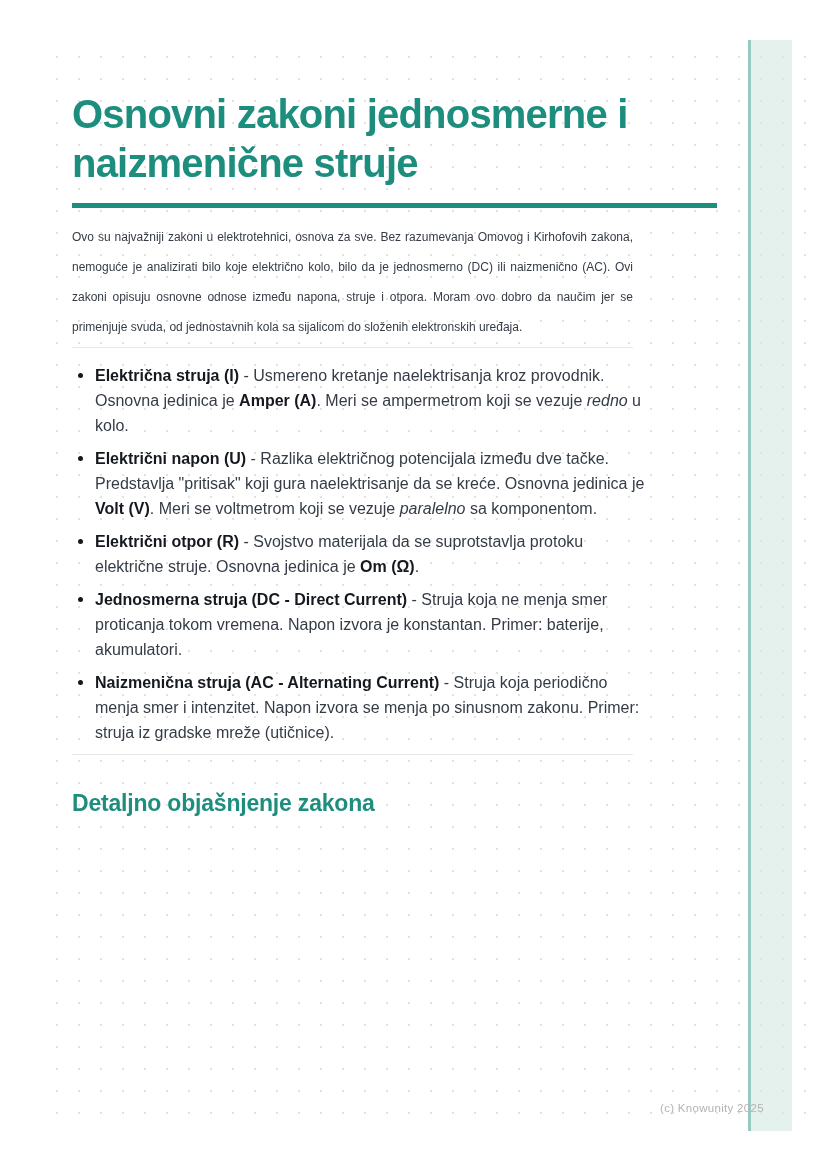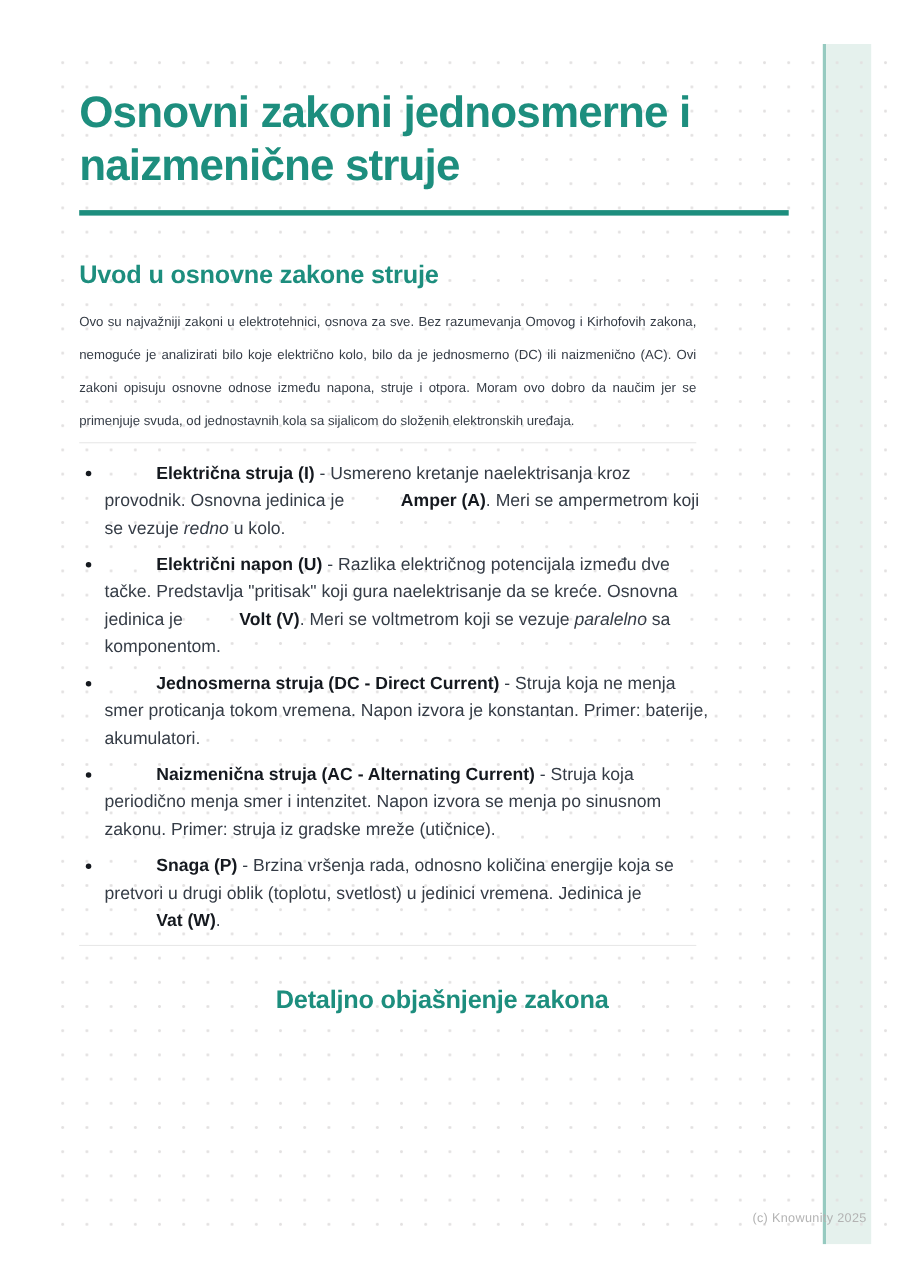--- a/index.html
+++ b/index.html
@@ -13,86 +13,85 @@
   
   .stripe-line{position:absolute;left:748px;top:40px;width:3px;height:1091px;background:var(--stripe_line);}
   .stripe-band{position:absolute;left:751px;top:40px;width:41px;height:1091px;background:var(--stripe_band);}
   
   .dots{
     position:absolute;left:45px;top:45px;width:776px;height:1086px;
     background-image:radial-gradient(circle,var(--dot) 1.1px,transparent 1.45px);
     background-size:22px 22px;background-position:1px 1px;
     pointer-events:none;
   }
-  .content{position:absolute;left:72px;top:4px;width:660px;}
+  .content{position:absolute;left:72px;top:16px;width:660px;}
   h1{
     margin:74px 0 0 0;
     width:660px;
     font-size:40px;line-height:49px;font-weight:700;
     letter-spacing:-0.8px;
     color:var(--accent);
   }
   .rule{margin-top:15px;width:645px;height:5px;background:var(--accent);}
   h2{
     font-size:23px;line-height:28px;font-weight:700;
     letter-spacing:-0.2px;color:var(--accent);
   }
   h2.h-intro{margin:39px 0 0 0;}
   h2.h-terms{margin:34px 0 0 0;}
-  h2.h-detail{margin:34px 0 0 0;text-align:center;}
+  h2.h-detail{margin:34px 0 0 0;}
   .para{
     margin:14px 0 0 0;width:561px;
     text-align:justify;
     font-size:12px;line-height:30px;
     color:var(--body_text);
   }
   .divider{border:none;border-top:1px solid var(--divider);width:561px;margin:5px 0 0 0;}
   .divider-2{margin-top:9px;}
   ul.terms{
     list-style:none;margin:15px 0 0 0;padding:0 0 0 23px;
     width:553px;font-size:16px;line-height:25px;
     color:var(--body_text);
   }
   ul.terms li{position:relative;margin:0 0 8px 0;}
   ul.terms li::before{
     content:"";position:absolute;left:-17px;top:10px;
     width:5px;height:5px;border-radius:50%;background:var(--bold_text);
   }
-  .seg-b{font-weight:700;color:var(--bold_text);margin-left:47px;}
+  .seg-b{font-weight:700;color:var(--bold_text);}
   .seg-i{font-style:italic;}
   .watermark{
-    position:absolute;left:684px;top:1102px;
+    position:absolute;left:660px;top:1102px;
     font-size:11.5px;letter-spacing:0.3px;
     color:var(--watermark);
     text-align:right;
   }
 </style>
 </head>
 <body>
 
 <div class="page">
   <div class="stripe-line"></div>
   <div class="stripe-band"></div>
   <div class="dots"></div>
 
   <div class="content">
     <h1>Osnovni zakoni jednosmerne i naizmenične struje</h1>
     <div class="rule"></div>
 
-    <h2 class="h-intro">Uvod u osnovne zakone struje</h2>
     <p class="para">Ovo su najvažniji zakoni u elektrotehnici, osnova za sve. Bez razumevanja Omovog i Kirhofovih zakona, nemoguće je analizirati bilo koje električno kolo, bilo da je jednosmerno (DC) ili naizmenično (AC). Ovi zakoni opisuju osnovne odnose između napona, struje i otpora. Moram ovo dobro da naučim jer se primenjuje svuda, od jednostavnih kola sa sijalicom do složenih elektronskih uređaja.</p>
 
     <hr class="divider">
 
     <ul class="terms" id="terms-list">
         <li><span class="seg-b">Električna struja (I)</span><span> - Usmereno kretanje naelektrisanja kroz provodnik. Osnovna jedinica je </span><span class="seg-b">Amper (A)</span><span>. Meri se ampermetrom koji se vezuje </span><span class="seg-i">redno</span><span> u kolo.</span></li>
         <li><span class="seg-b">Električni napon (U)</span><span> - Razlika električnog potencijala između dve tačke. Predstavlja "pritisak" koji gura naelektrisanje da se kreće. Osnovna jedinica je </span><span class="seg-b">Volt (V)</span><span>. Meri se voltmetrom koji se vezuje </span><span class="seg-i">paralelno</span><span> sa komponentom.</span></li>
+        <li><span class="seg-b">Električni otpor (R)</span><span> - Svojstvo materijala da se suprotstavlja protoku električne struje. Osnovna jedinica je </span><span class="seg-b">Om (Ω)</span><span>.</span></li>
         <li><span class="seg-b">Jednosmerna struja (DC - Direct Current)</span><span> - Struja koja ne menja smer proticanja tokom vremena. Napon izvora je konstantan. Primer: baterije, akumulatori.</span></li>
         <li><span class="seg-b">Naizmenična struja (AC - Alternating Current)</span><span> - Struja koja periodično menja smer i intenzitet. Napon izvora se menja po sinusnom zakonu. Primer: struja iz gradske mreže (utičnice).</span></li>
-        <li><span class="seg-b">Snaga (P)</span><span> - Brzina vršenja rada, odnosno količina energije koja se pretvori u drugi oblik (toplotu, svetlost) u jedinici vremena. Jedinica je </span><span class="seg-b">Vat (W)</span><span>.</span></li>
       </ul>
 
     <hr class="divider divider-2">
 
     <h2 class="h-detail">Detaljno objašnjenje zakona</h2>
   </div>
 
   <div class="watermark">(c) Knowunity 2025</div>
 </div>
 

